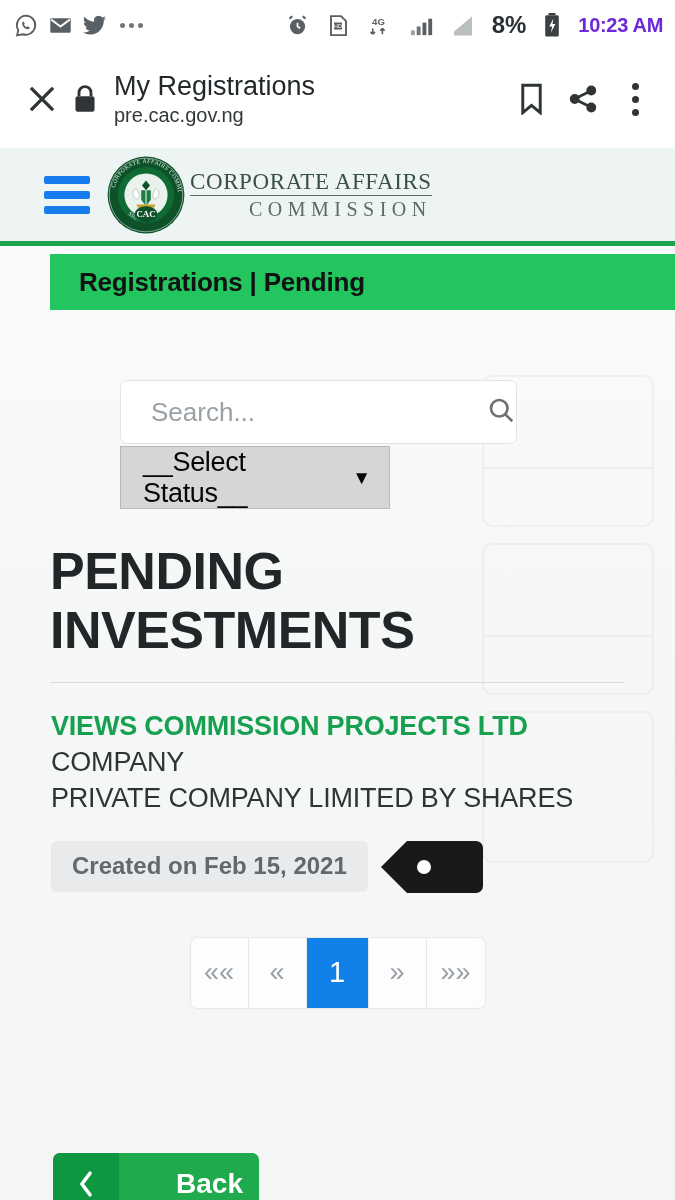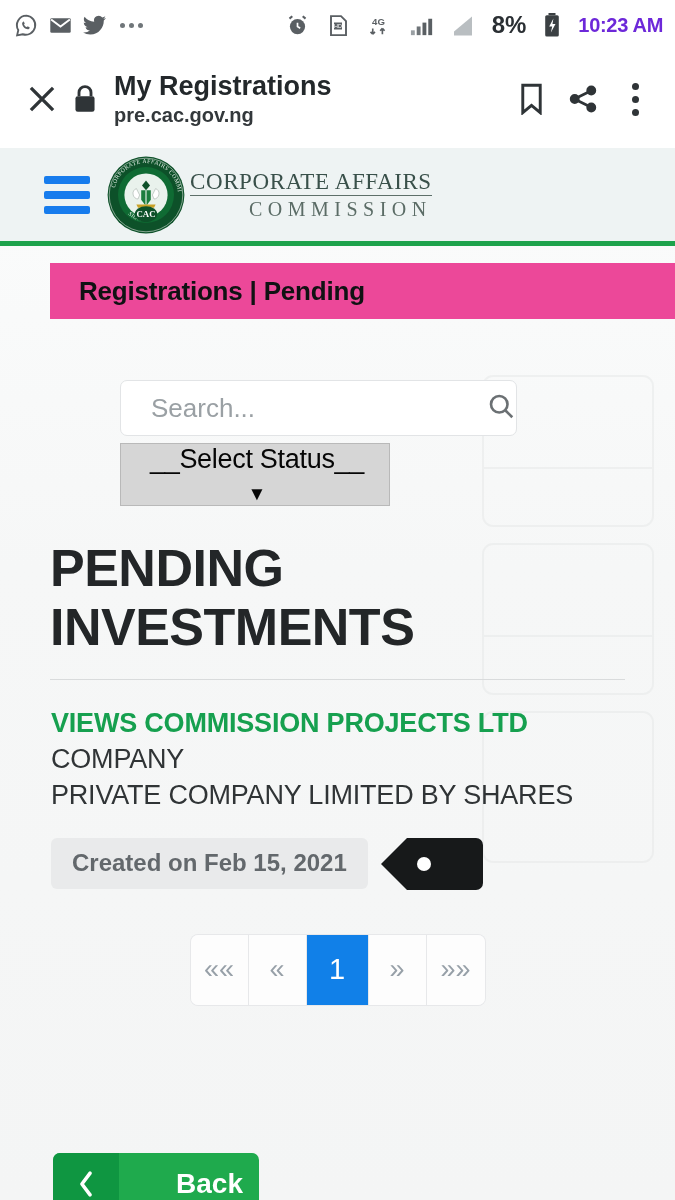--- a/index.html
+++ b/index.html
@@ -25,21 +25,21 @@
   .dots-h { display: inline-flex; gap: 4px; align-items: center; margin-left: 4px; }
   .dots-h i { width: 5px; height: 5px; border-radius: 50%; background: #70767a; display: block; }
 
   
   .browserbar {
     position: absolute; top: 50px; left: 0; width: 675px; height: 98px;
     background: #ffffff; display: flex; align-items: center; padding: 0 14px 0 20px;
   }
   .bb-close { width: 44px; height: 44px; display: flex; align-items: center; justify-content: center; flex: none; }
   .bb-lock { width: 42px; height: 48px; display: flex; align-items: center; justify-content: center; flex: none; }
-  .bb-titles { flex: 1; min-width: 0; padding-left: 8px; font-weight: bold; }
+  .bb-titles { flex: 1; min-width: 0; padding-left: 8px; }
   .bb-title { font-size: 27px; color: #23282b; line-height: 1.12; white-space: nowrap; overflow: hidden; text-overflow: ellipsis; }
   .bb-url { font-size: 20px; color: #33383b; line-height: 1.2; margin-top: 2px; white-space: nowrap; overflow: hidden; text-overflow: ellipsis; }
   .bb-act { width: 52px; height: 52px; display: flex; align-items: center; justify-content: center; flex: none; }
   .dots-v { display: inline-flex; flex-direction: column; gap: 6px; align-items: center; }
   .dots-v i { width: 7px; height: 7px; border-radius: 50%; background: #2f3437; display: block; }
 
   
   .page {
     position: absolute; top: 148px; left: 0; width: 675px; height: 1052px;
     background: #f7f8f8; overflow: hidden;
@@ -67,46 +67,45 @@
   .wm-1 {
     font-family: "Liberation Serif", serif; font-size: 23px; color: #39504a;
     letter-spacing: 0.6px; border-bottom: 1.5px solid #5d6f69; padding-bottom: 2px;
   }
   .wm-2 {
     font-family: "Liberation Serif", serif; font-size: 20px; color: #5b6c66;
     letter-spacing: 5.5px; padding-top: 3px;
   }
 
   .crumb-panel {
-    position: absolute; top: 115px; left: 50px; width: 625px; height: 56px;
-    background: #ec4899;
+    position: absolute; top: 106px; left: 50px; width: 625px; height: 56px;
+    background: #22c55e;
   }
   .crumb {
     font-size: 26px; font-weight: bold; color: #101213; line-height: 56px;
     padding-left: 29px; letter-spacing: -0.2px;
   }
 
   .content { position: absolute; top: 159px; left: 0; width: 675px; }
 
   .searchrow { padding-left: 120px; padding-top: 73px; }
   .searchbox {
-    width: 397px; height: 56px; background: #ffffff;
+    width: 397px; height: 64px; background: #ffffff;
     border: 1.5px solid #e2e4e6; border-radius: 7px;
     display: flex; align-items: center; padding: 0 22px 0 30px;
   }
   .searchbox input {
     flex: 1; border: 0; outline: 0; background: transparent;
     font-family: "Liberation Sans", sans-serif; font-size: 26px; color: #2a2a2a;
   }
   .searchbox input::placeholder { color: #9aa0a4; }
   .selectbox {
-    width: 270px; height: 63px; margin-top: 7px; background: #d6d6d6;
+    width: 270px; height: 63px; margin-top: 2px; background: #d6d6d6;
     border: 1px solid #b9b9b9; display: flex; align-items: center;
     padding: 0 18px 0 22px;
-    flex-direction: column;
   }
   .sel-label { font-size: 27px; color: #060606; flex: 1; letter-spacing: -0.3px; }
   .caret { font-size: 19px; color: #060606; }
 
   .h1 {
     margin: 33px 0 0 50px; width: 580px;
     font-size: 52px; font-weight: bold; color: #232628; line-height: 1.13;
     letter-spacing: -0.5px;
   }
   .rule { margin: 22px 0 0 50px; width: 575px; height: 1px; background: #d9dbdc; }

